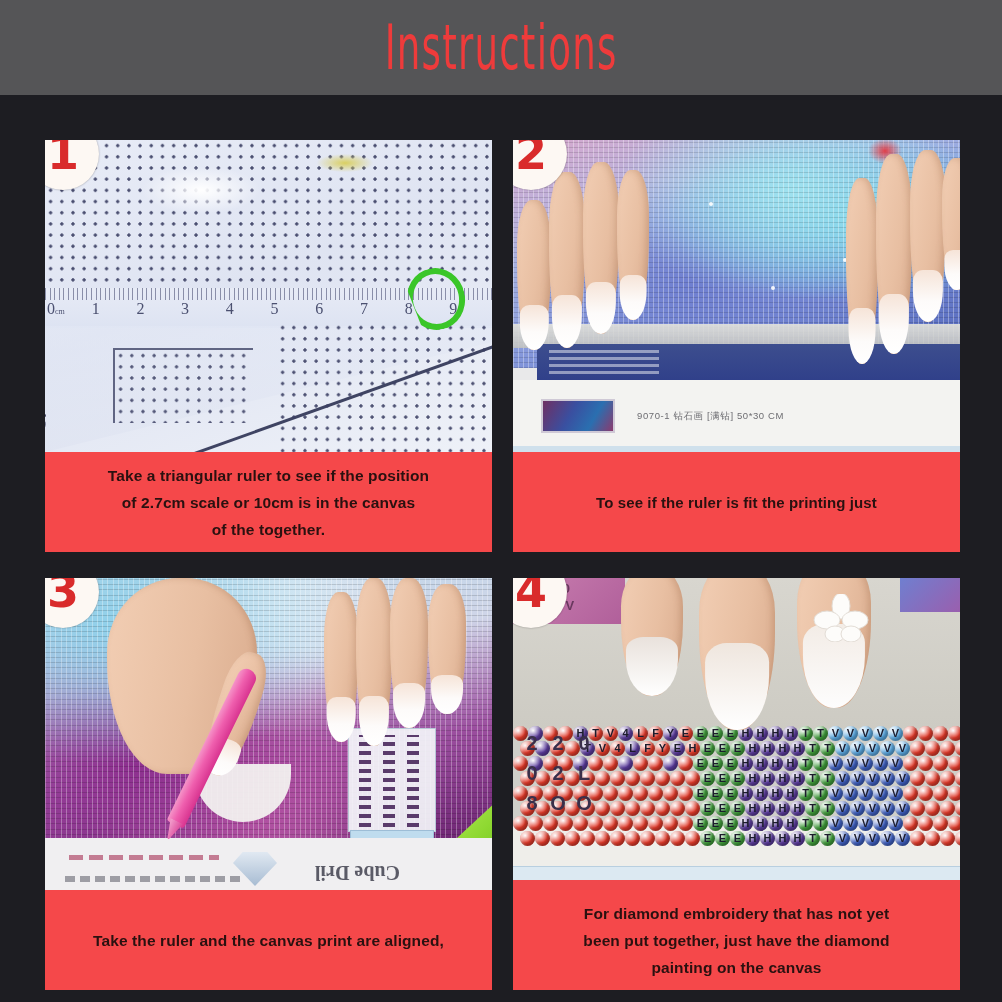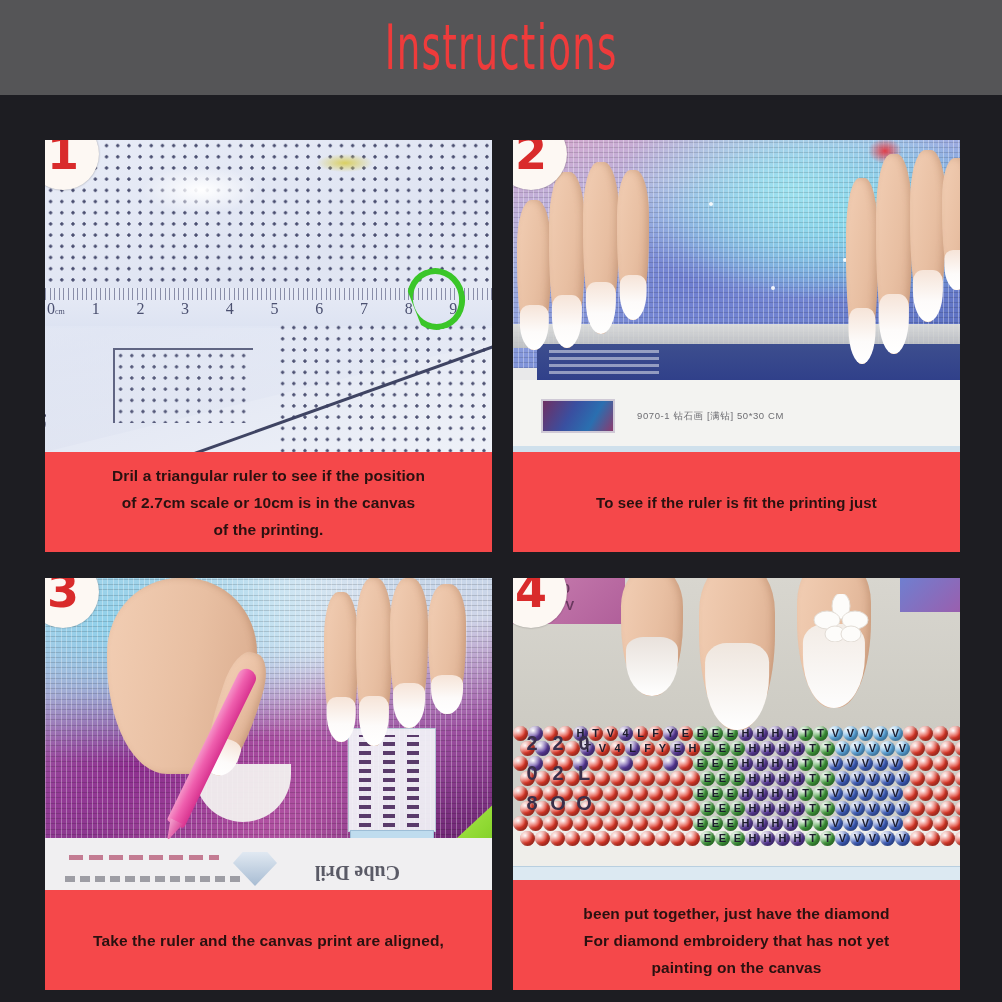--- a/index.html
+++ b/index.html
@@ -397,23 +397,23 @@
       </div>
       <div class="mesh2"></div>
       <div class="mesh3"></div>
       <div class="asi">ASI</div>
       <div class="greencircle"></div>
       <div class="badge">
         <span>1</span>
       </div>
     </div>
     <div class="caption cap-1">
-      <p>Dril a triangular ruler to see if the position</p>
+      <p>Take a triangular ruler to see if the position</p>
       <p>of 2.7cm scale or 10cm is in the canvas</p>
-      <p>of the printing.</p>
+      <p>of the together.</p>
     </div>
   </div>
 
   <div class="step">
     <div class="photo p2">
       <div class="art"></div>
       <div class="artgrid"></div>
       <div class="redmark"></div>
       <div class="sparkle" style="left:118px;top:108px"></div>
       <div class="sparkle" style="left:196px;top:62px"></div>
@@ -932,19 +932,19 @@
         </div>
 
       <div class="whitestrip"></div>
       <div class="blueline"></div>
       <div class="redbottom"></div>
       <div class="badge">
         <span>4</span>
       </div>
     </div>
     <div class="caption cap-4">
+      <p>For diamond embroidery that has not yet</p>
       <p>been put together, just have the diamond</p>
-      <p>For diamond embroidery that has not yet</p>
       <p>painting on the canvas</p>
     </div>
   </div>
 
 </div>
 
 </body></html>

